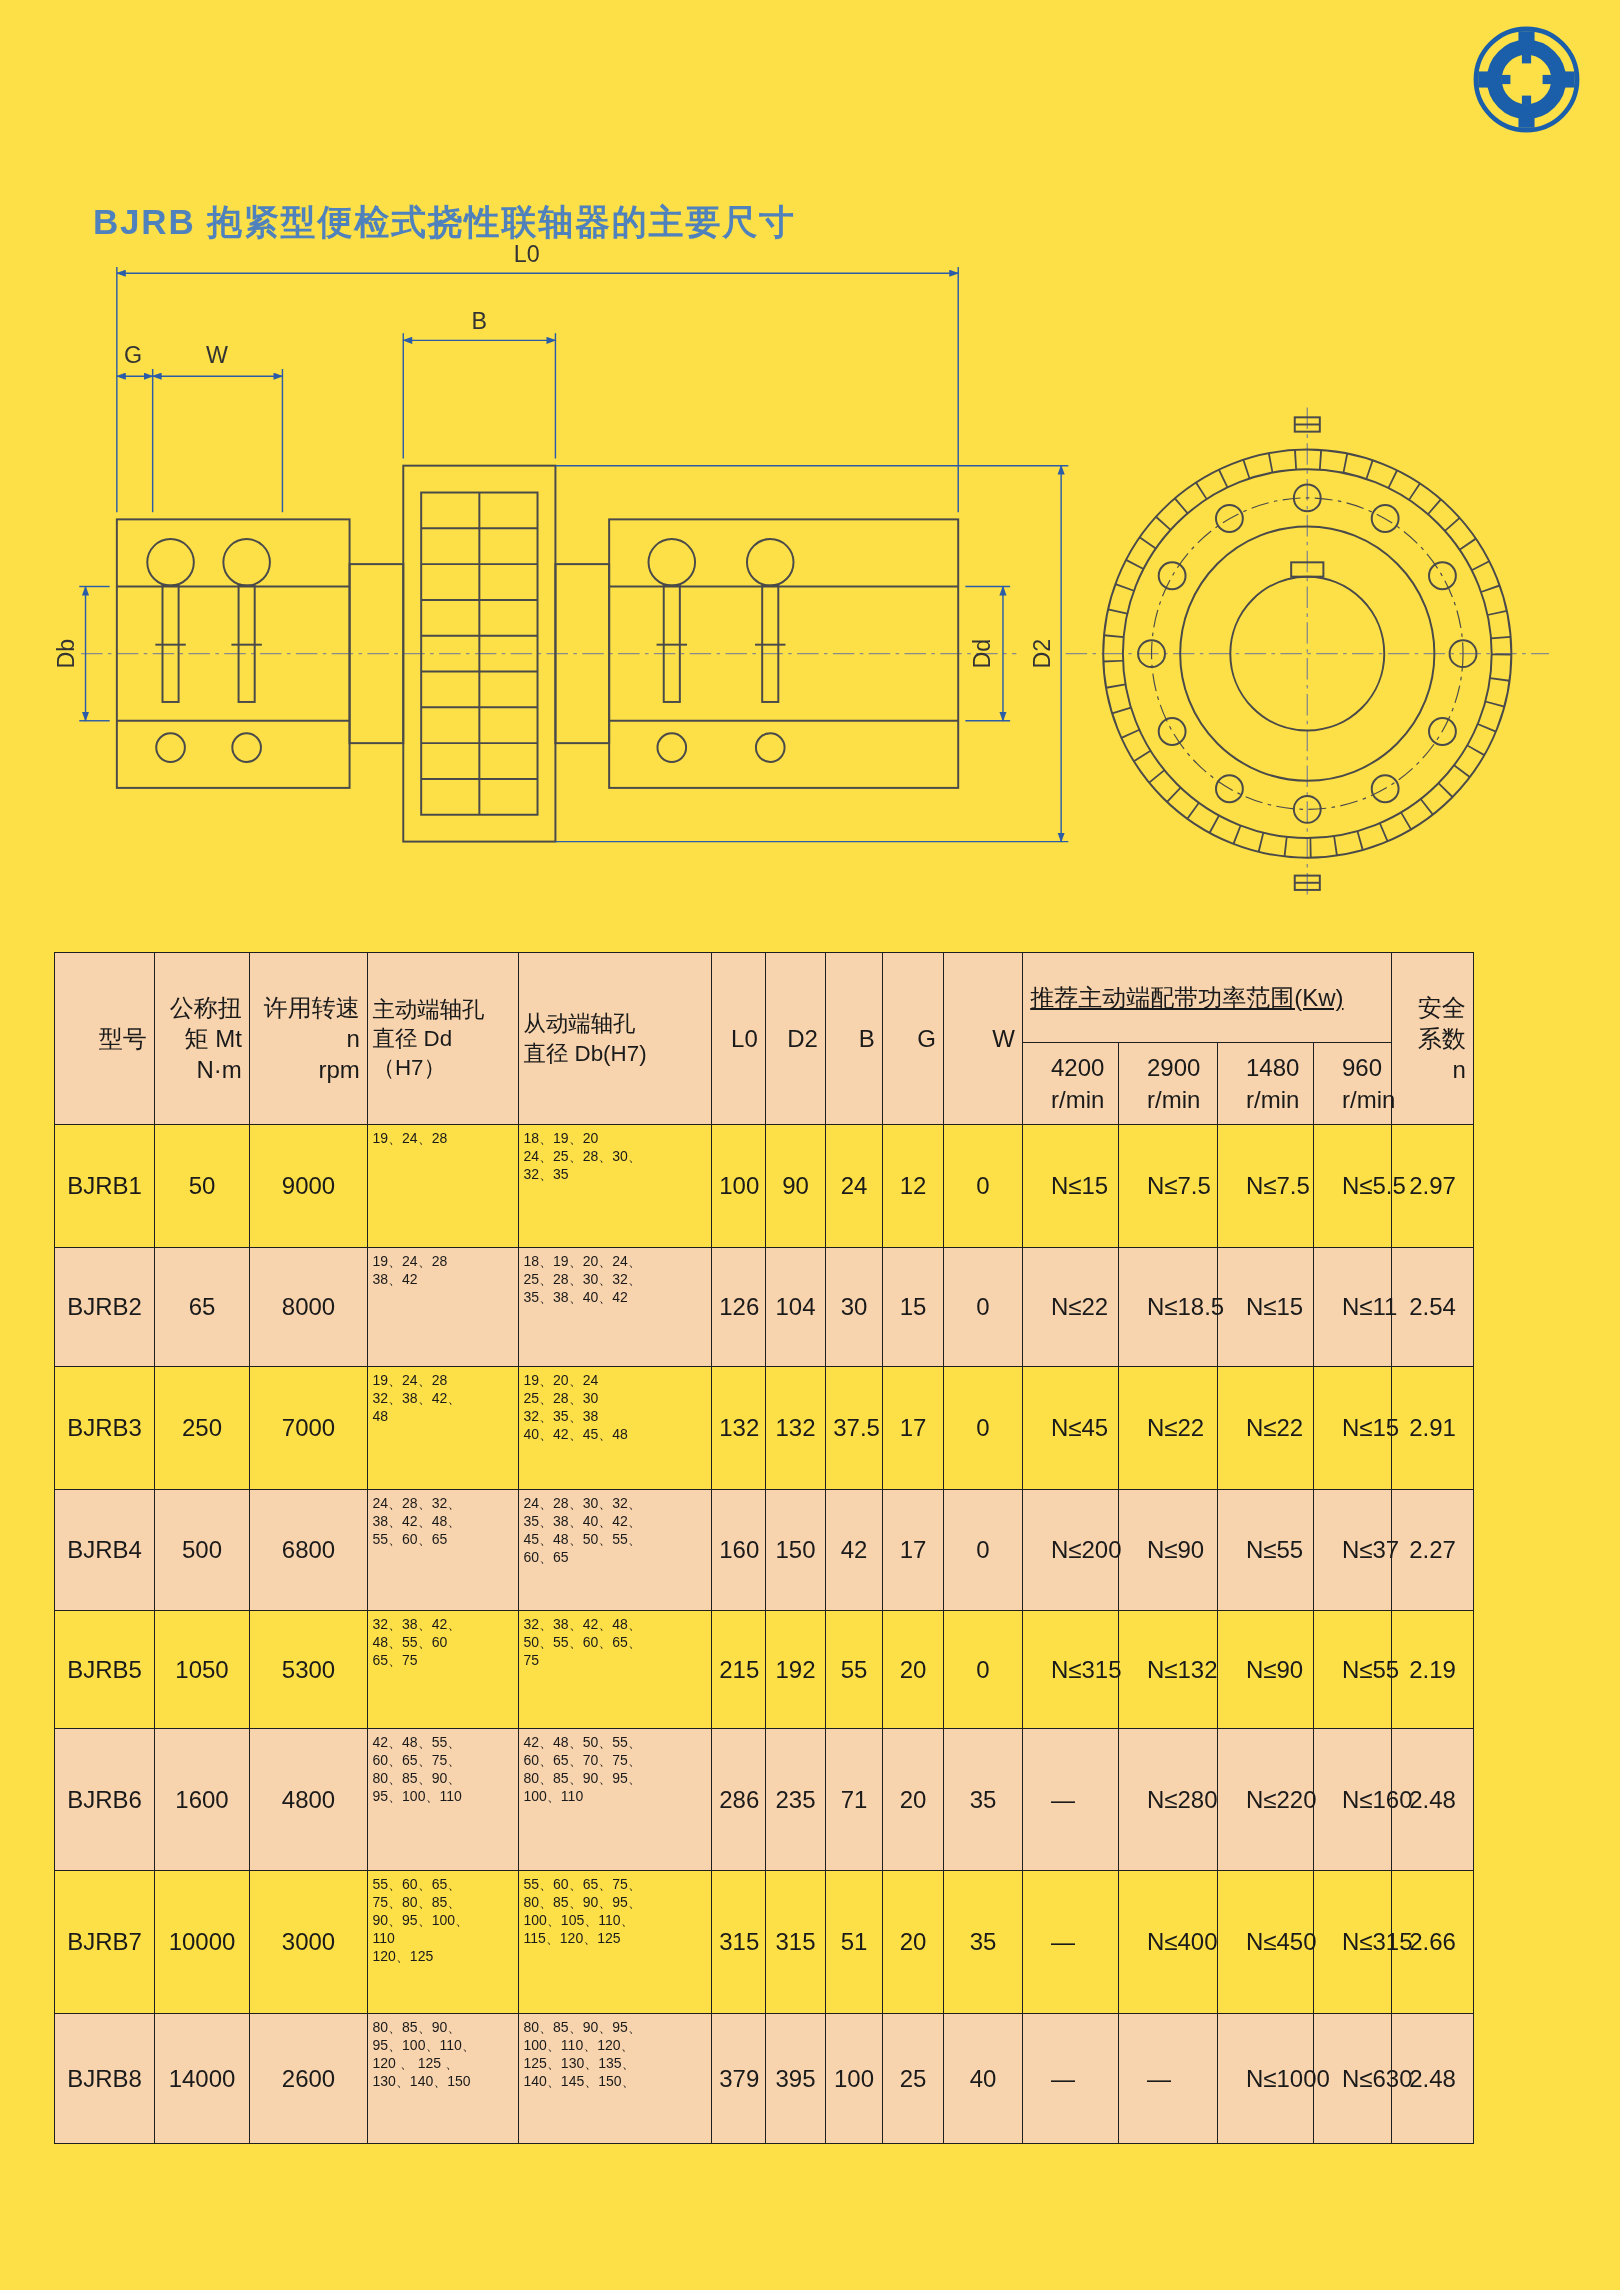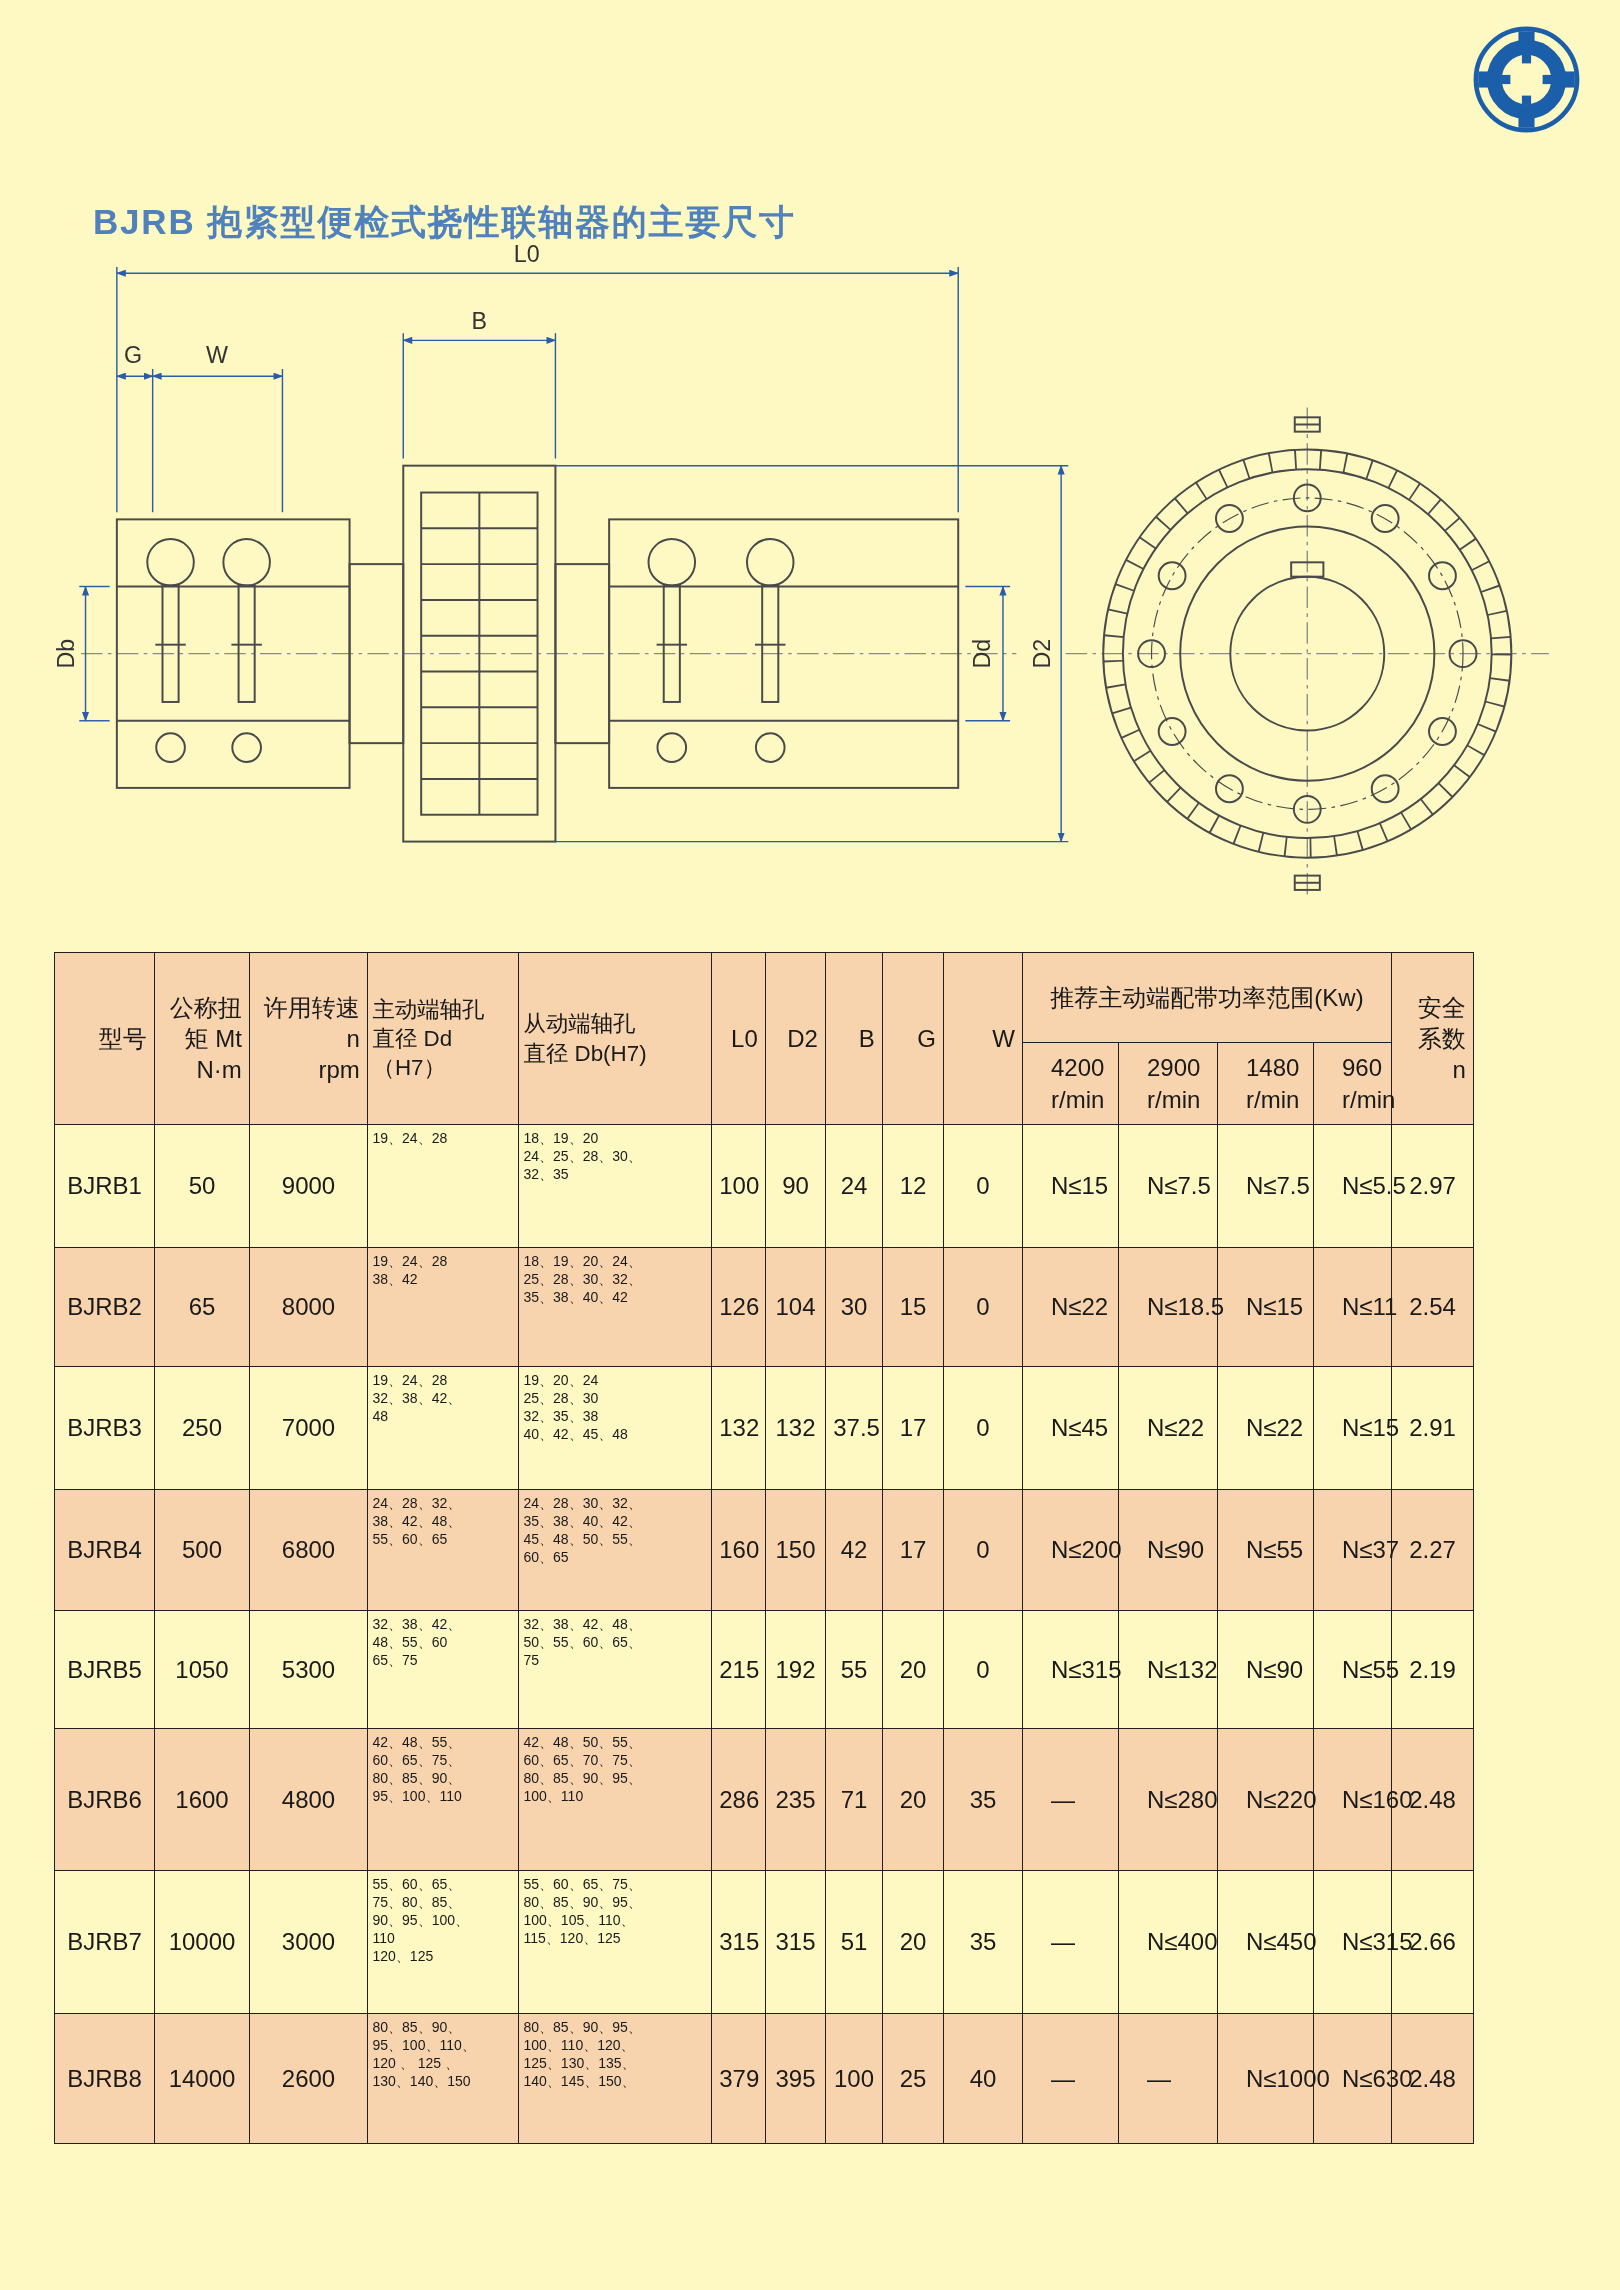--- a/index.html
+++ b/index.html
@@ -5,21 +5,21 @@
   :root{
     --title-color:#4f81bd;
     --shade:#f8d4ae;
     --border:#1f1f1f;
     --logo:#1b5faa;
     --dim:#2a5ca8;
     --part:#4a4a4a;
   }
   html,body{margin:0;padding:0;background:#ffffff;}
   body{font-family:"Liberation Sans","DejaVu Sans",sans-serif;color:#1a1a1a;}
-  .page{position:relative;width:1620px;height:2291px;background:#fef9c3;overflow:hidden;}
+  .page{position:relative;width:1620px;height:2291px;background:#fde047;overflow:hidden;}
 
   .logo{position:absolute;left:1469px;top:21.5px;width:115px;height:115px;}
 
   .title{position:absolute;left:93px;top:199px;font-size:35px;font-weight:bold;
          color:var(--title-color);letter-spacing:1.8px;}
 
   .drawing{position:absolute;left:54px;top:224px;width:1522px;height:725px;}
   .drawing text{font-size:26px;fill:#333;font-family:"Liberation Sans","DejaVu Sans",sans-serif;}
 
   .spec-table{position:absolute;left:54px;top:952px;width:1420px;border-collapse:collapse;
@@ -34,21 +34,21 @@
   .spec-table tbody tr:nth-child(3){height:123px;}
   .spec-table tbody tr:nth-child(4){height:121px;}
   .spec-table tbody tr:nth-child(5){height:118px;}
   .spec-table tbody tr:nth-child(6){height:142px;}
   .spec-table tbody tr:nth-child(7){height:143px;}
   .spec-table tbody tr:nth-child(8){height:130px;}
   .spec-table tbody tr.shaded td{background:var(--shade);}
   .spec-table td.hole,.spec-table th.hole{ text-align:left;vertical-align:top;font-size:14px;padding:3.6px 4.5px;}
   .spec-table th.hole{vertical-align:middle;font-size:22.4px;}
   .spec-table td.pw, .spec-table th.pw{text-align:left;padding-left:28px;}
-  .spec-table th.grp{text-align:center;}
+  .spec-table th.grp{text-align:left;text-decoration:underline;}
 </style>
 </head>
 <body>
 
 <div class="page">
 
   <svg class="logo" viewBox="0 0 100 100">
     <g stroke="#1b5faa" fill="none">
       <circle cx="50" cy="50" r="44" stroke-width="4"></circle>
       <circle cx="50" cy="50" r="28" stroke-width="13"></circle>

